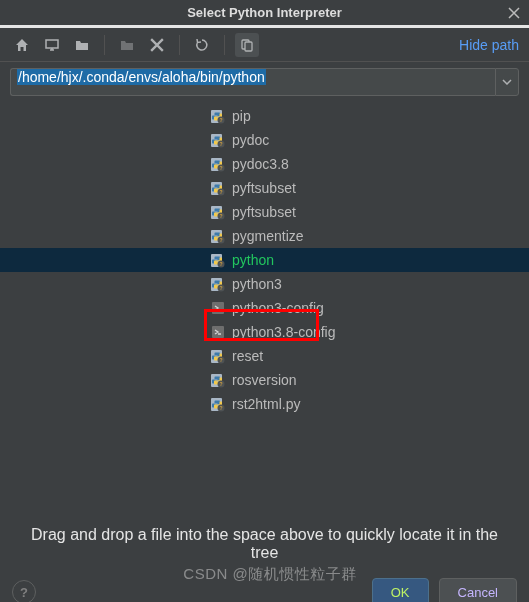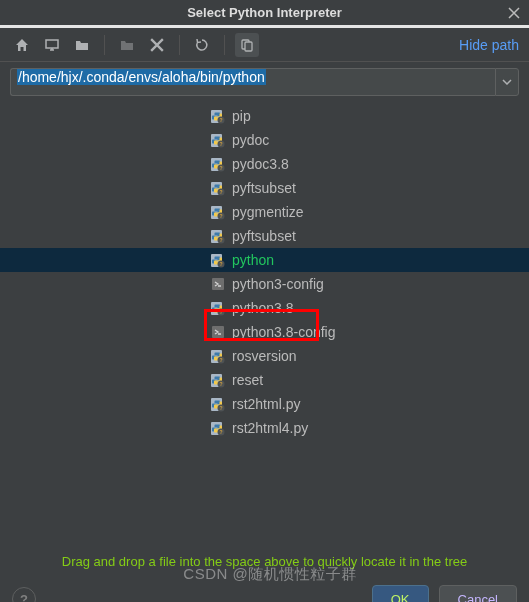--- a/index.html
+++ b/index.html
@@ -66,23 +66,22 @@
       font-size: 14px; color: #bbbbbb;
     }
     .tree-item.selected { background: #0d293e; color: #22c55e; }
     .tree-item-icon { width: 16px; height: 16px; flex-shrink: 0; }
     .highlight-box {
       border: 3px solid #ff0000;
       position: absolute;
       pointer-events: none;
     }
     .hint-text {
-      text-align: center; color: #84cc16; font-size: 13px;
+      text-align: center; color: #e5e5e5; font-size: 16px;
       padding: 8px 20px;
-      margin-top: 28px;
     }
     .footer {
       display: flex; align-items: center; padding: 8px 12px 12px;
       gap: 10px;
     }
     .help-btn {
       width: 24px; height: 24px; border-radius: 50%;
       border: 1px solid #5e6060; background: #3c3f41;
       display: flex; align-items: center; justify-content: center;
       color: #808080; cursor: pointer; font-size: 13px; font-weight: bold;
@@ -222,123 +221,111 @@
     <div class="tree-item">
       <span class="tree-item-icon">
         <svg width="16" height="16" viewBox="0 0 16 16">
           <rect x="1" y="2" width="11" height="13" fill="#a9b7c6" rx="1"></rect>
           <path d="M6 4.5c-1.5 0-1.5 0-1.5 1.5v1h3v.5h-4c-1.5 0-1.5 0-1.5 2s0 2 1.5 2h1v-1.5c0-1.5 0-1.5 1.5-1.5h2.5c1.5 0 1.5 0 1.5-1.5v-1c0-1.5 0-1.5-1.5-1.5z" fill="#3d7aab"></path>
           <path d="M8 12.5c1.5 0 1.5 0 1.5-1.5v-1h-3v-.5h4c1.5 0 1.5 0 1.5-2s0-2-1.5-2h-1v1.5c0 1.5 0 1.5-1.5 1.5h-2.5c-1.5 0-1.5 0-1.5 1.5v1c0 1.5 0 1.5 1.5 1.5z" fill="#f2c94c"></path>
           <circle cx="11" cy="12" r="3.5" fill="#4e5254"></circle>
           <text x="11" y="14" font-size="5" fill="#d0a040" text-anchor="middle" font-weight="bold">?</text>
         </svg>
       </span>
+      <span>pyftsubset</span>
+    </div>
+    <div class="tree-item">
+      <span class="tree-item-icon">
+        <svg width="16" height="16" viewBox="0 0 16 16">
+          <rect x="1" y="2" width="11" height="13" fill="#a9b7c6" rx="1"></rect>
+          <path d="M6 4.5c-1.5 0-1.5 0-1.5 1.5v1h3v.5h-4c-1.5 0-1.5 0-1.5 2s0 2 1.5 2h1v-1.5c0-1.5 0-1.5 1.5-1.5h2.5c1.5 0 1.5 0 1.5-1.5v-1c0-1.5 0-1.5-1.5-1.5z" fill="#3d7aab"></path>
+          <path d="M8 12.5c1.5 0 1.5 0 1.5-1.5v-1h-3v-.5h4c1.5 0 1.5 0 1.5-2s0-2-1.5-2h-1v1.5c0 1.5 0 1.5-1.5 1.5h-2.5c-1.5 0-1.5 0-1.5 1.5v1c0 1.5 0 1.5 1.5 1.5z" fill="#f2c94c"></path>
+          <circle cx="11" cy="12" r="3.5" fill="#4e5254"></circle>
+          <text x="11" y="14" font-size="5" fill="#d0a040" text-anchor="middle" font-weight="bold">?</text>
+        </svg>
+      </span>
       <span>pygmentize</span>
     </div>
-    <div class="tree-item">
-      <span class="tree-item-icon">
-        <svg width="16" height="16" viewBox="0 0 16 16">
-          <rect x="1" y="2" width="11" height="13" fill="#a9b7c6" rx="1"></rect>
-          <path d="M6 4.5c-1.5 0-1.5 0-1.5 1.5v1h3v.5h-4c-1.5 0-1.5 0-1.5 2s0 2 1.5 2h1v-1.5c0-1.5 0-1.5 1.5-1.5h2.5c1.5 0 1.5 0 1.5-1.5v-1c0-1.5 0-1.5-1.5-1.5z" fill="#3d7aab"></path>
-          <path d="M8 12.5c1.5 0 1.5 0 1.5-1.5v-1h-3v-.5h4c1.5 0 1.5 0 1.5-2s0-2-1.5-2h-1v1.5c0 1.5 0 1.5-1.5 1.5h-2.5c-1.5 0-1.5 0-1.5 1.5v1c0 1.5 0 1.5 1.5 1.5z" fill="#f2c94c"></path>
-          <circle cx="11" cy="12" r="3.5" fill="#4e5254"></circle>
-          <text x="11" y="14" font-size="5" fill="#d0a040" text-anchor="middle" font-weight="bold">?</text>
-        </svg>
-      </span>
-      <span>pyftsubset</span>
-    </div>
     <div class="tree-item selected">
       <span class="tree-item-icon">
         <svg width="16" height="16" viewBox="0 0 16 16">
           <rect x="1" y="2" width="11" height="13" fill="#a9b7c6" rx="1"></rect>
           <path d="M6 4.5c-1.5 0-1.5 0-1.5 1.5v1h3v.5h-4c-1.5 0-1.5 0-1.5 2s0 2 1.5 2h1v-1.5c0-1.5 0-1.5 1.5-1.5h2.5c1.5 0 1.5 0 1.5-1.5v-1c0-1.5 0-1.5-1.5-1.5z" fill="#3d7aab"></path>
           <path d="M8 12.5c1.5 0 1.5 0 1.5-1.5v-1h-3v-.5h4c1.5 0 1.5 0 1.5-2s0-2-1.5-2h-1v1.5c0 1.5 0 1.5-1.5 1.5h-2.5c-1.5 0-1.5 0-1.5 1.5v1c0 1.5 0 1.5 1.5 1.5z" fill="#f2c94c"></path>
           <circle cx="11" cy="12" r="3.5" fill="#4e5254"></circle>
           <text x="11" y="14" font-size="5" fill="#d0a040" text-anchor="middle" font-weight="bold">?</text>
         </svg>
       </span>
       <span>python</span>
+    </div>
+    <div class="tree-item">
+      <span class="tree-item-icon">
+        <svg width="16" height="16" viewBox="0 0 16 16">
+          <rect x="1" y="2" width="11" height="13" fill="#a9b7c6" rx="1"></rect>
+          <path d="M6 4.5c-1.5 0-1.5 0-1.5 1.5v1h3v.5h-4c-1.5 0-1.5 0-1.5 2s0 2 1.5 2h1v-1.5c0-1.5 0-1.5 1.5-1.5h2.5c1.5 0 1.5 0 1.5-1.5v-1c0-1.5 0-1.5-1.5-1.5z" fill="#3d7aab"></path>
+          <path d="M8 12.5c1.5 0 1.5 0 1.5-1.5v-1h-3v-.5h4c1.5 0 1.5 0 1.5-2s0-2-1.5-2h-1v1.5c0 1.5 0 1.5-1.5 1.5h-2.5c-1.5 0-1.5 0-1.5 1.5v1c0 1.5 0 1.5 1.5 1.5z" fill="#f2c94c"></path>
+          <circle cx="11" cy="12" r="3.5" fill="#4e5254"></circle>
+          <text x="11" y="14" font-size="5" fill="#d0a040" text-anchor="middle" font-weight="bold">?</text>
+        </svg>
+      </span>
+      <span>python3</span>
     </div>
     <div class="tree-item">
       <span class="tree-item-icon">
         <svg width="16" height="16" viewBox="0 0 16 16">
           <rect x="2" y="2" width="12" height="12" fill="#6e6e6e" rx="1"></rect>
           <path d="M5 6 L8 8 L5 10 M8 10 L11 10" stroke="#d4d4d4" stroke-width="1.3" fill="none"></path>
         </svg>
       </span>
       <span>python3-config</span>
     </div>
     <div class="tree-item">
       <span class="tree-item-icon">
         <svg width="16" height="16" viewBox="0 0 16 16">
-          <rect x="1" y="2" width="11" height="13" fill="#a9b7c6" rx="1"></rect>
-          <path d="M6 4.5c-1.5 0-1.5 0-1.5 1.5v1h3v.5h-4c-1.5 0-1.5 0-1.5 2s0 2 1.5 2h1v-1.5c0-1.5 0-1.5 1.5-1.5h2.5c1.5 0 1.5 0 1.5-1.5v-1c0-1.5 0-1.5-1.5-1.5z" fill="#3d7aab"></path>
-          <path d="M8 12.5c1.5 0 1.5 0 1.5-1.5v-1h-3v-.5h4c1.5 0 1.5 0 1.5-2s0-2-1.5-2h-1v1.5c0 1.5 0 1.5-1.5 1.5h-2.5c-1.5 0-1.5 0-1.5 1.5v1c0 1.5 0 1.5 1.5 1.5z" fill="#f2c94c"></path>
-          <circle cx="11" cy="12" r="3.5" fill="#4e5254"></circle>
-          <text x="11" y="14" font-size="5" fill="#d0a040" text-anchor="middle" font-weight="bold">?</text>
-        </svg>
-      </span>
-      <span>python3.8</span>
-    </div>
-    <div class="tree-item">
-      <span class="tree-item-icon">
-        <svg width="16" height="16" viewBox="0 0 16 16">
           <rect x="2" y="2" width="12" height="12" fill="#6e6e6e" rx="1"></rect>
           <path d="M5 6 L8 8 L5 10 M8 10 L11 10" stroke="#d4d4d4" stroke-width="1.3" fill="none"></path>
         </svg>
       </span>
       <span>python3.8-config</span>
     </div>
     <div class="tree-item">
       <span class="tree-item-icon">
         <svg width="16" height="16" viewBox="0 0 16 16">
           <rect x="1" y="2" width="11" height="13" fill="#a9b7c6" rx="1"></rect>
           <path d="M6 4.5c-1.5 0-1.5 0-1.5 1.5v1h3v.5h-4c-1.5 0-1.5 0-1.5 2s0 2 1.5 2h1v-1.5c0-1.5 0-1.5 1.5-1.5h2.5c1.5 0 1.5 0 1.5-1.5v-1c0-1.5 0-1.5-1.5-1.5z" fill="#3d7aab"></path>
           <path d="M8 12.5c1.5 0 1.5 0 1.5-1.5v-1h-3v-.5h4c1.5 0 1.5 0 1.5-2s0-2-1.5-2h-1v1.5c0 1.5 0 1.5-1.5 1.5h-2.5c-1.5 0-1.5 0-1.5 1.5v1c0 1.5 0 1.5 1.5 1.5z" fill="#f2c94c"></path>
           <circle cx="11" cy="12" r="3.5" fill="#4e5254"></circle>
           <text x="11" y="14" font-size="5" fill="#d0a040" text-anchor="middle" font-weight="bold">?</text>
         </svg>
       </span>
+      <span>reset</span>
+    </div>
+    <div class="tree-item">
+      <span class="tree-item-icon">
+        <svg width="16" height="16" viewBox="0 0 16 16">
+          <rect x="1" y="2" width="11" height="13" fill="#a9b7c6" rx="1"></rect>
+          <path d="M6 4.5c-1.5 0-1.5 0-1.5 1.5v1h3v.5h-4c-1.5 0-1.5 0-1.5 2s0 2 1.5 2h1v-1.5c0-1.5 0-1.5 1.5-1.5h2.5c1.5 0 1.5 0 1.5-1.5v-1c0-1.5 0-1.5-1.5-1.5z" fill="#3d7aab"></path>
+          <path d="M8 12.5c1.5 0 1.5 0 1.5-1.5v-1h-3v-.5h4c1.5 0 1.5 0 1.5-2s0-2-1.5-2h-1v1.5c0 1.5 0 1.5-1.5 1.5h-2.5c-1.5 0-1.5 0-1.5 1.5v1c0 1.5 0 1.5 1.5 1.5z" fill="#f2c94c"></path>
+          <circle cx="11" cy="12" r="3.5" fill="#4e5254"></circle>
+          <text x="11" y="14" font-size="5" fill="#d0a040" text-anchor="middle" font-weight="bold">?</text>
+        </svg>
+      </span>
       <span>rosversion</span>
     </div>
     <div class="tree-item">
       <span class="tree-item-icon">
         <svg width="16" height="16" viewBox="0 0 16 16">
           <rect x="1" y="2" width="11" height="13" fill="#a9b7c6" rx="1"></rect>
           <path d="M6 4.5c-1.5 0-1.5 0-1.5 1.5v1h3v.5h-4c-1.5 0-1.5 0-1.5 2s0 2 1.5 2h1v-1.5c0-1.5 0-1.5 1.5-1.5h2.5c1.5 0 1.5 0 1.5-1.5v-1c0-1.5 0-1.5-1.5-1.5z" fill="#3d7aab"></path>
           <path d="M8 12.5c1.5 0 1.5 0 1.5-1.5v-1h-3v-.5h4c1.5 0 1.5 0 1.5-2s0-2-1.5-2h-1v1.5c0 1.5 0 1.5-1.5 1.5h-2.5c-1.5 0-1.5 0-1.5 1.5v1c0 1.5 0 1.5 1.5 1.5z" fill="#f2c94c"></path>
           <circle cx="11" cy="12" r="3.5" fill="#4e5254"></circle>
           <text x="11" y="14" font-size="5" fill="#d0a040" text-anchor="middle" font-weight="bold">?</text>
         </svg>
       </span>
-      <span>reset</span>
-    </div>
-    <div class="tree-item">
-      <span class="tree-item-icon">
-        <svg width="16" height="16" viewBox="0 0 16 16">
-          <rect x="1" y="2" width="11" height="13" fill="#a9b7c6" rx="1"></rect>
-          <path d="M6 4.5c-1.5 0-1.5 0-1.5 1.5v1h3v.5h-4c-1.5 0-1.5 0-1.5 2s0 2 1.5 2h1v-1.5c0-1.5 0-1.5 1.5-1.5h2.5c1.5 0 1.5 0 1.5-1.5v-1c0-1.5 0-1.5-1.5-1.5z" fill="#3d7aab"></path>
-          <path d="M8 12.5c1.5 0 1.5 0 1.5-1.5v-1h-3v-.5h4c1.5 0 1.5 0 1.5-2s0-2-1.5-2h-1v1.5c0 1.5 0 1.5-1.5 1.5h-2.5c-1.5 0-1.5 0-1.5 1.5v1c0 1.5 0 1.5 1.5 1.5z" fill="#f2c94c"></path>
-          <circle cx="11" cy="12" r="3.5" fill="#4e5254"></circle>
-          <text x="11" y="14" font-size="5" fill="#d0a040" text-anchor="middle" font-weight="bold">?</text>
-        </svg>
-      </span>
       <span>rst2html.py</span>
-    </div>
-    <div class="tree-item">
-      <span class="tree-item-icon">
-        <svg width="16" height="16" viewBox="0 0 16 16">
-          <rect x="1" y="2" width="11" height="13" fill="#a9b7c6" rx="1"></rect>
-          <path d="M6 4.5c-1.5 0-1.5 0-1.5 1.5v1h3v.5h-4c-1.5 0-1.5 0-1.5 2s0 2 1.5 2h1v-1.5c0-1.5 0-1.5 1.5-1.5h2.5c1.5 0 1.5 0 1.5-1.5v-1c0-1.5 0-1.5-1.5-1.5z" fill="#3d7aab"></path>
-          <path d="M8 12.5c1.5 0 1.5 0 1.5-1.5v-1h-3v-.5h4c1.5 0 1.5 0 1.5-2s0-2-1.5-2h-1v1.5c0 1.5 0 1.5-1.5 1.5h-2.5c-1.5 0-1.5 0-1.5 1.5v1c0 1.5 0 1.5 1.5 1.5z" fill="#f2c94c"></path>
-          <circle cx="11" cy="12" r="3.5" fill="#4e5254"></circle>
-          <text x="11" y="14" font-size="5" fill="#d0a040" text-anchor="middle" font-weight="bold">?</text>
-        </svg>
-      </span>
-      <span>rst2html4.py</span>
     </div>
   </div>
 
 <div class="hint-text">Drag and drop a file into the space above to quickly locate it in the tree</div>
 
 <div class="footer">
   <div class="help-btn">?</div>
   <div class="spacer"></div>
   <button class="btn primary">OK</button>
   <button class="btn">Cancel</button>

